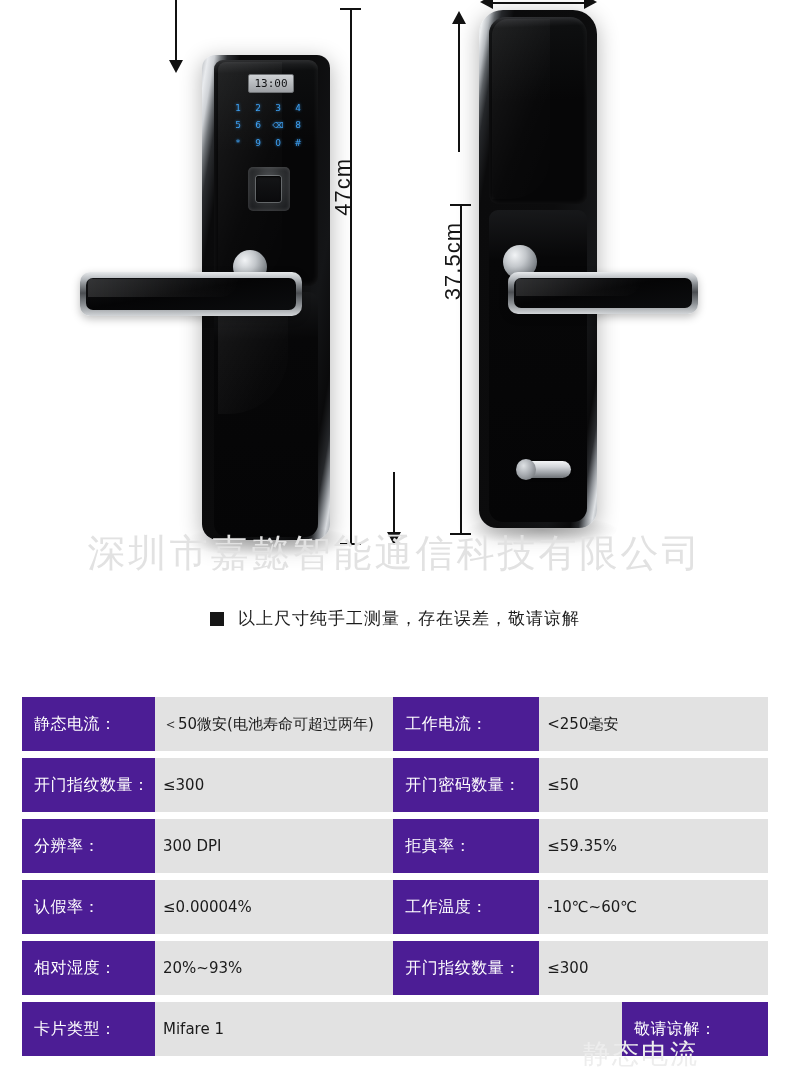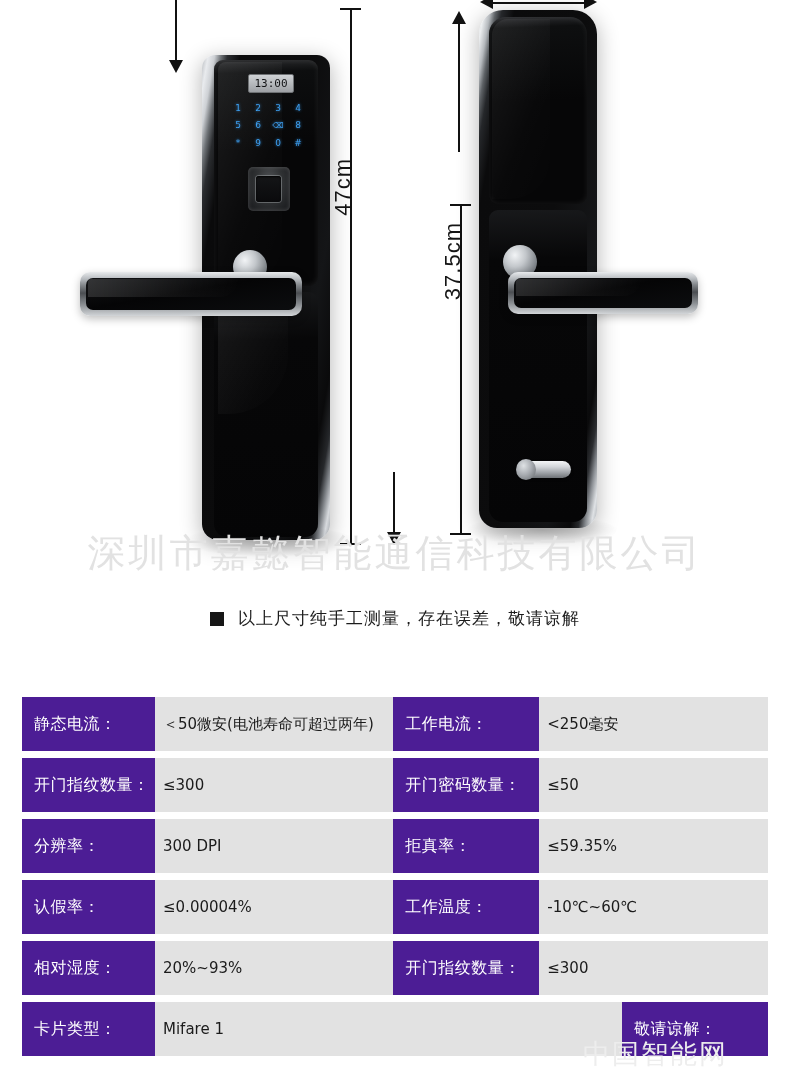--- a/index.html
+++ b/index.html
@@ -517,13 +517,13 @@
     <div class="spec-value c-v2">≤300</div>
   </div>
 
   <div class="spec-row">
     <div class="spec-label c-l1">卡片类型：</div>
     <div class="spec-value c-v1">Mifare 1</div>
     <div class="spec-label c-l2">敬请谅解：</div>
   </div>
 </div>
 
-<div id="watermark-bottom">中国智能网</div>
+<div id="watermark-bottom">静态电流</div>
 
 </body></html>

